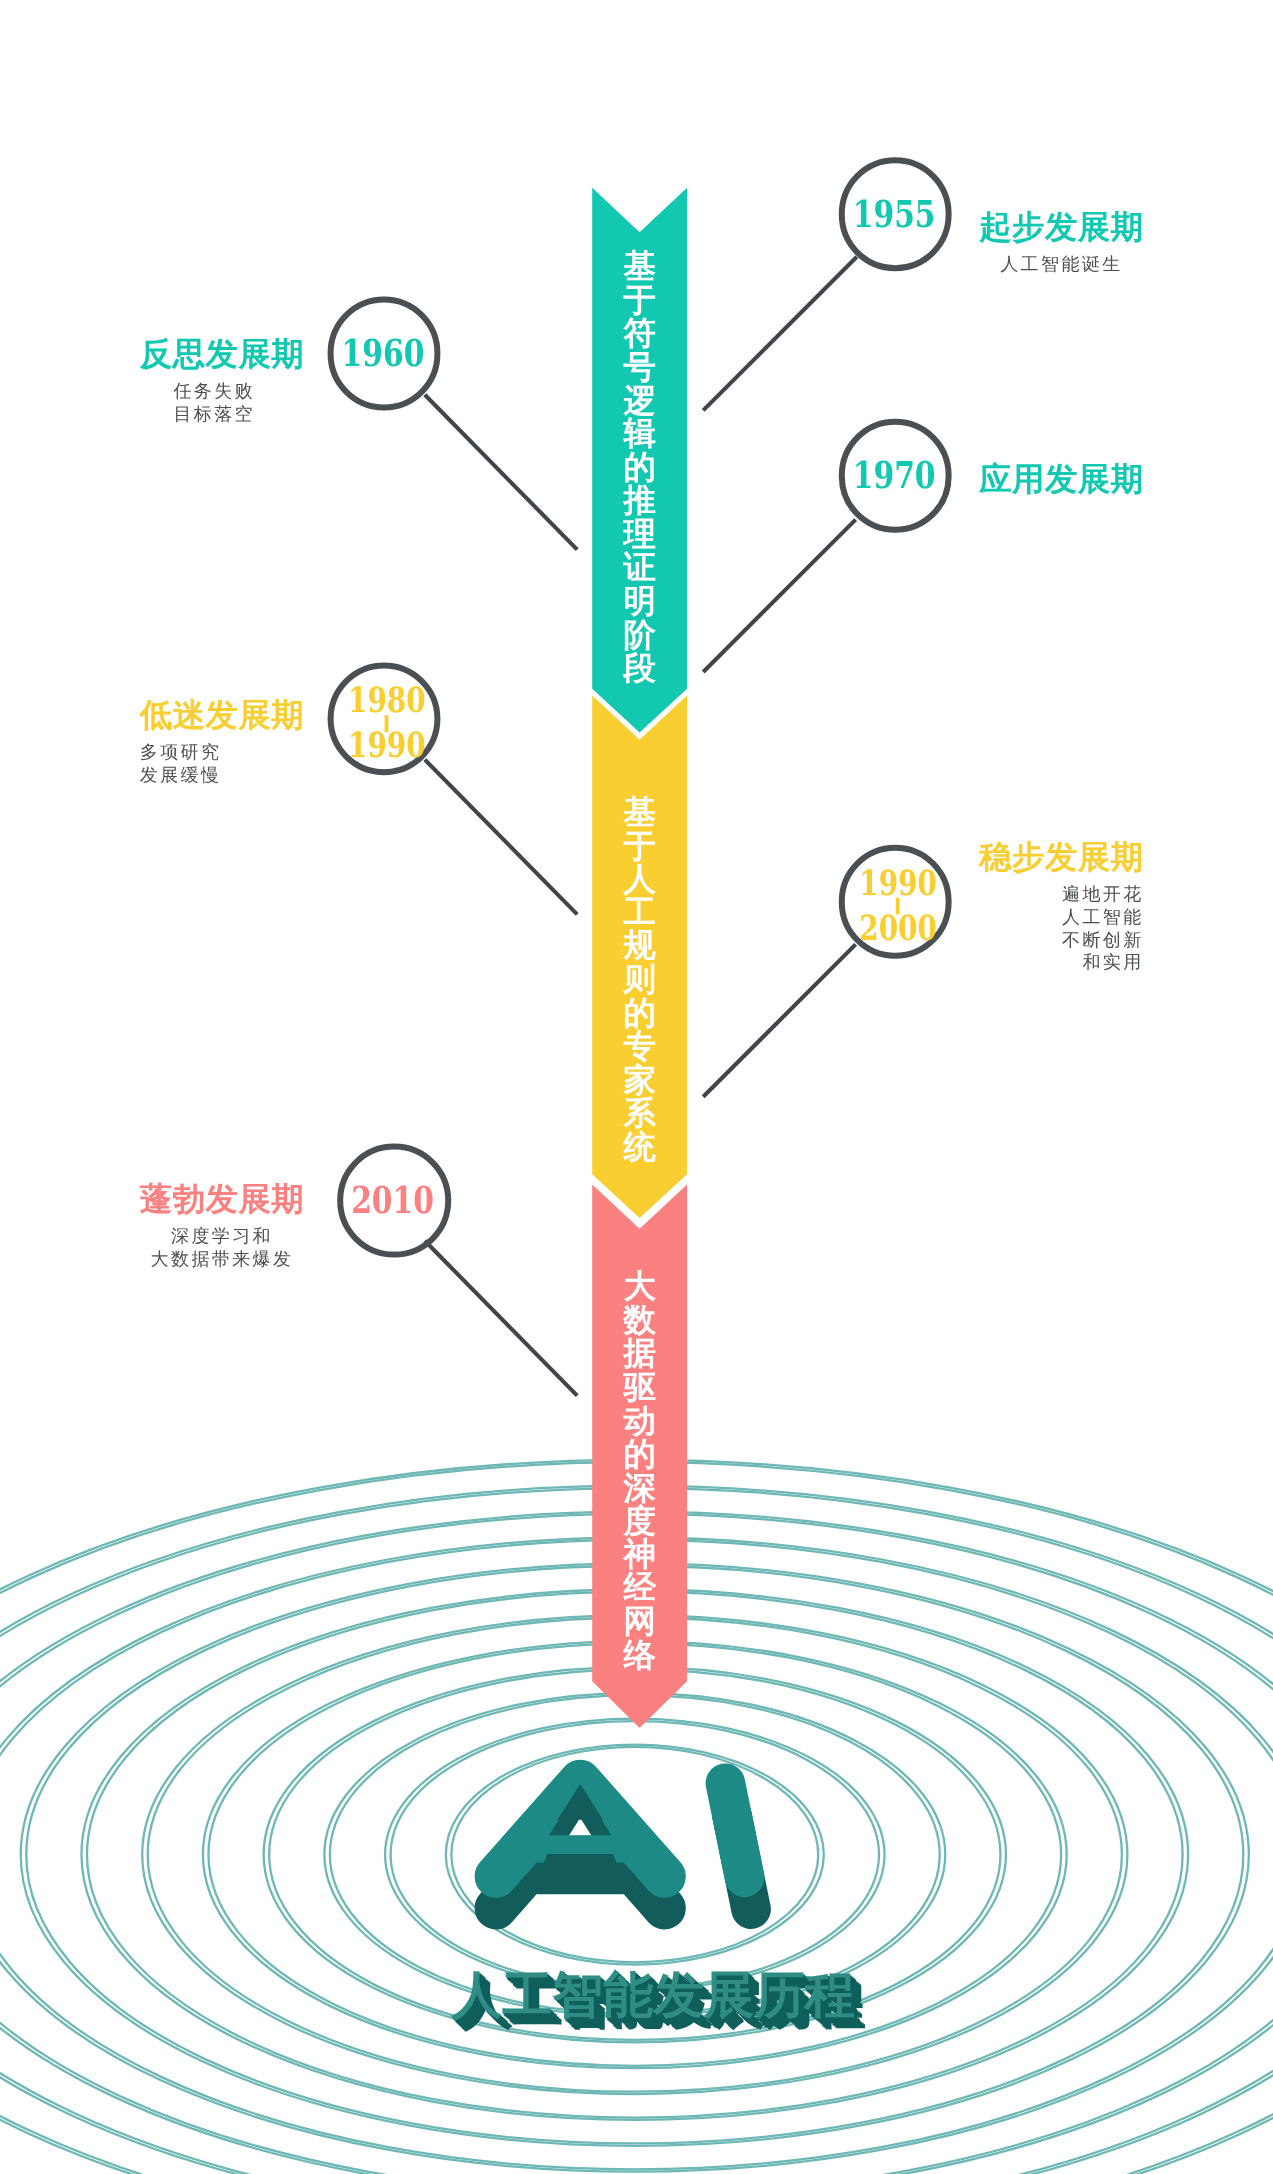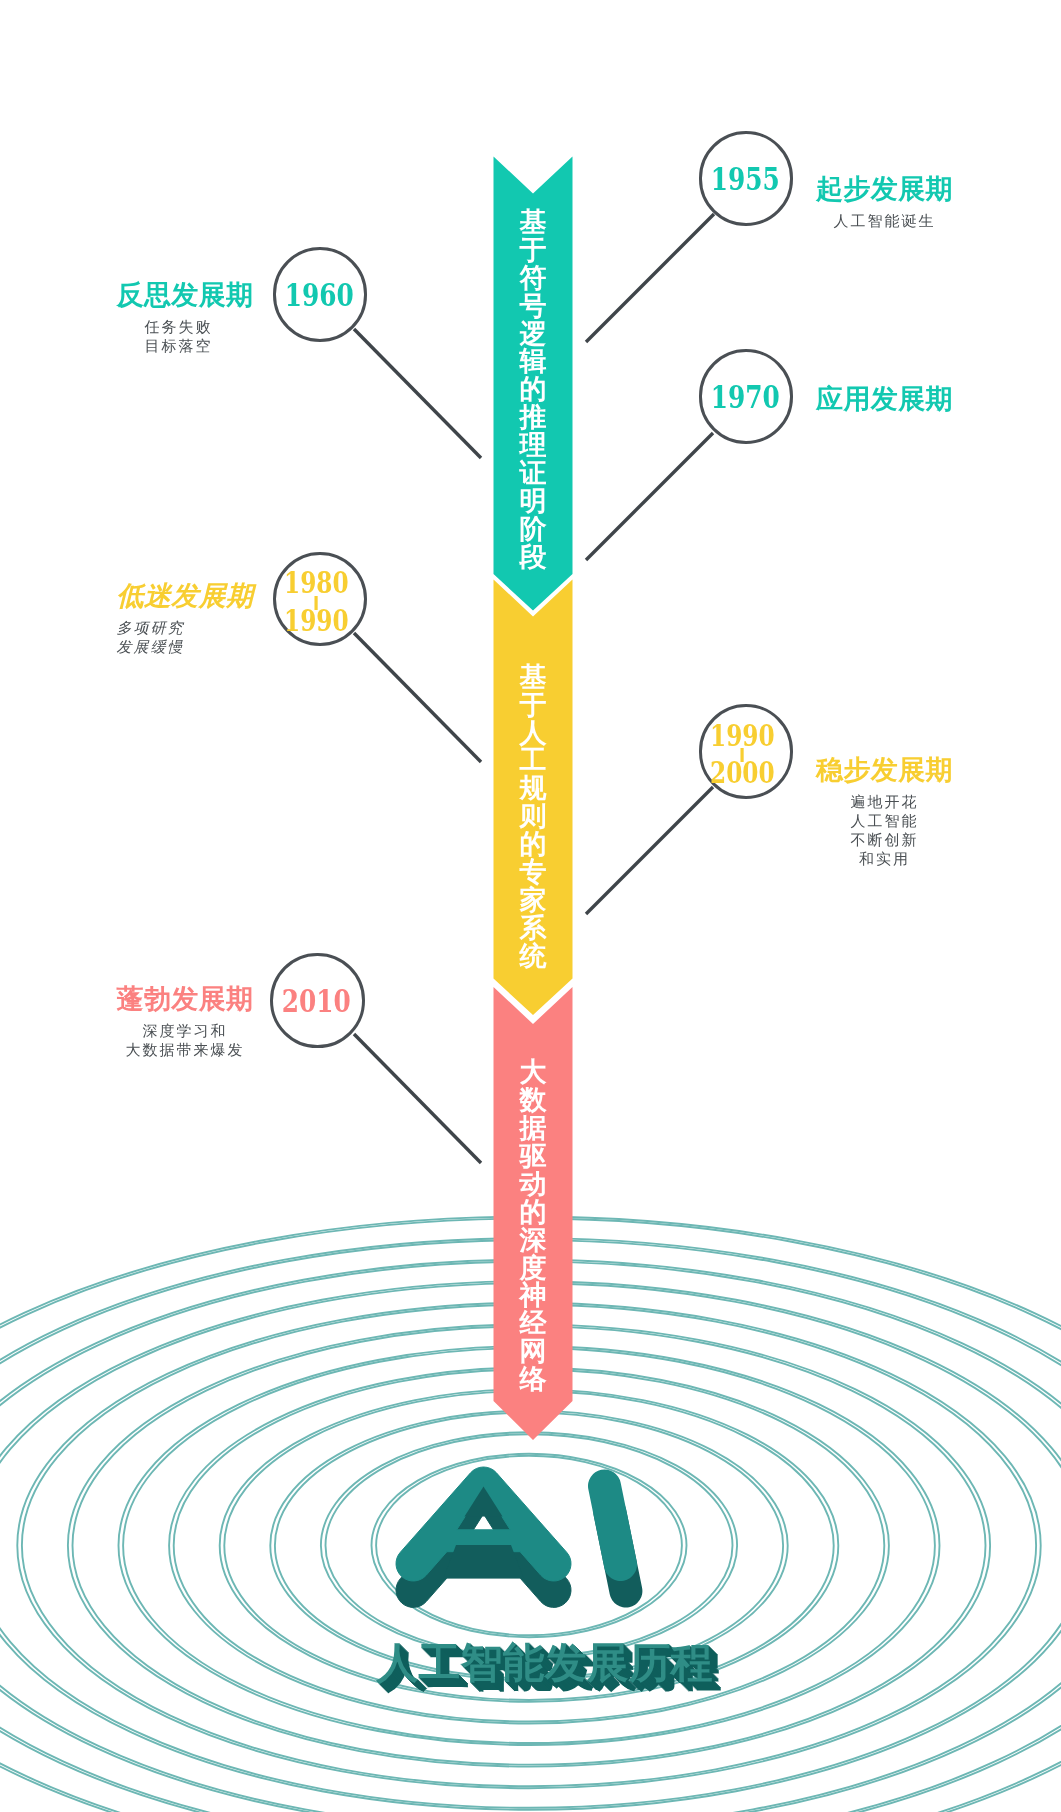--- a/index.html
+++ b/index.html
@@ -4,23 +4,23 @@
 <title>AI Development Timeline</title>
 <style>
 html,body{margin:0;padding:0;background:#ffffff;}
 body{width:1061px;height:1812px;position:relative;overflow:hidden;
   font-family:"Liberation Sans",sans-serif;-webkit-font-smoothing:antialiased;}
 #stage{position:absolute;inset:0;width:1061px;height:1812px;}
 #ripples{position:absolute;left:0;top:0;width:1061px;height:1812px;}
 #banner{position:absolute;left:0;top:0;width:1061px;height:1812px;}
 .bannerchar{position:absolute;color:#ffffff;font-weight:900;
   width:79px;text-align:center;line-height:27px;height:27px;font-size:27px;}
-.circle{position:absolute;border-radius:50%;border:3px solid #1d4ed8;
+.circle{position:absolute;border-radius:50%;border:5px solid #1d4ed8;
   box-sizing:border-box;background:transparent;
-  display:flex;align-items:center;justify-content:flex-start;}
+  display:flex;align-items:center;justify-content:flex-end;}
 .yearlabel{font-weight:700;text-align:center;line-height:1.0;font-family:"DejaVu Serif",serif;}
 .yr1{font-size:31px;letter-spacing:0px;transform:scaleX(0.8);position:relative;top:1px;}
 .yr2{font-size:29px;line-height:0.82;transform:scaleX(0.8);position:relative;top:4px;}
 .year-dash{display:block;}
 .txtblock{position:absolute;}
 .ph-title{font-weight:700;font-size:27px;line-height:1.05;margin:0 0 9px 0;letter-spacing:0.4px;}
 .ph-body{font-size:15px;line-height:1.254;color:#4b5054;letter-spacing:2.0px;margin:0;}
 .ai-wrap{position:absolute;}
 .bottom-title{position:absolute;}
 .subtitle3d{font-size:42px;font-weight:900;color:#2f8d86;letter-spacing:0px;
@@ -151,44 +151,44 @@
       <div class="txtblock" style="left: 816px; top: 385px; text-align: left;">
         <div class="ph-title" style="color: rgb(18, 200, 176);">应用发展期</div>
       </div>
       <div class="circle" style="left: 272.7px; top: 551.7px; width: 94.6px; height: 94.6px; border-color: rgb(74, 79, 84);">
         <div class="yearlabel yr2" style="color: rgb(248, 206, 49);">
           <div>1980</div>
           <div class="year-dash" style="background: rgb(248, 206, 49); width: 4px; height: 14px; margin: 0px auto;"></div>
           <div>1990</div>
         </div>
       </div>
-      <div class="txtblock" style="left: 116.5px; top: 582px; text-align: left; font-style: italic;">
+      <div class="txtblock" style="left: 116.5px; top: 582px; text-align: left;">
         <div class="ph-title" style="color: rgb(248, 206, 49);">低迷发展期</div>
         <div class="ph-body" style="color: rgb(75, 80, 84);">
           <div>多项研究</div>
           <div>发展缓慢</div>
         </div>
       </div>
       <div class="circle" style="left: 698.7px; top: 704.1px; width: 94.6px; height: 94.6px; border-color: rgb(74, 79, 84);">
         <div class="yearlabel yr2" style="color: rgb(248, 206, 49);">
           <div>1990</div>
           <div class="year-dash" style="background: rgb(248, 206, 49); width: 4px; height: 14px; margin: 0px auto;"></div>
           <div>2000</div>
         </div>
       </div>
-      <div class="txtblock" style="left: 816px; top: 756px; text-align: center;">
+      <div class="txtblock" style="left: 816px; top: 700px; text-align: right;">
         <div class="ph-title" style="color: rgb(248, 206, 49);">稳步发展期</div>
         <div class="ph-body" style="color: rgb(75, 80, 84);">
           <div>遍地开花</div>
           <div>人工智能</div>
           <div>不断创新</div>
           <div>和实用</div>
         </div>
       </div>
-      <div class="circle" style="left: 270px; top: 953.4px; width: 94.6px; height: 94.6px; border-color: rgb(74, 79, 84);">
+      <div class="circle" style="left: 281px; top: 953.4px; width: 94.6px; height: 94.6px; border-color: rgb(74, 79, 84);">
         <div class="yearlabel yr1" style="color: rgb(251, 129, 128);">
           <div>2010</div>
         </div>
       </div>
       <div class="txtblock" style="left: 116.5px; top: 985px; text-align: center;">
         <div class="ph-title" style="color: rgb(251, 129, 128);">蓬勃发展期</div>
         <div class="ph-body" style="color: rgb(75, 80, 84);">
           <div>深度学习和</div>
           <div>大数据带来爆发</div>
         </div>

